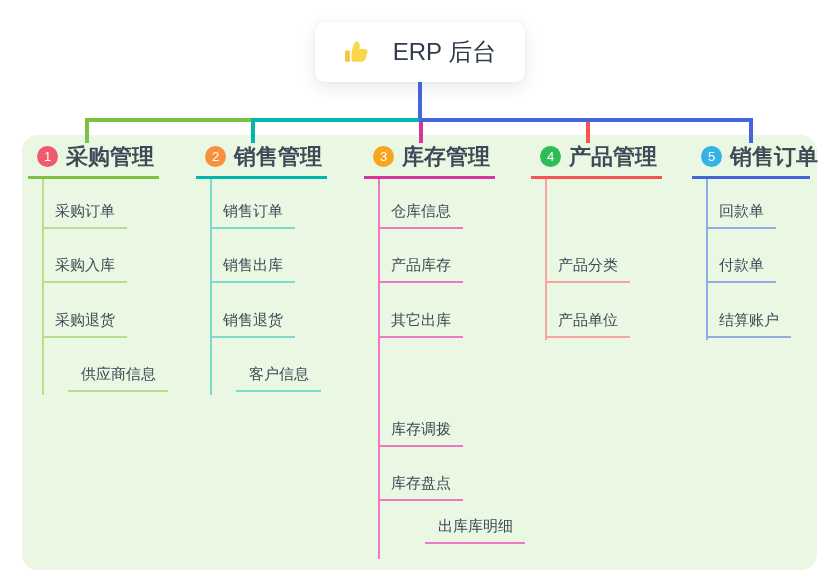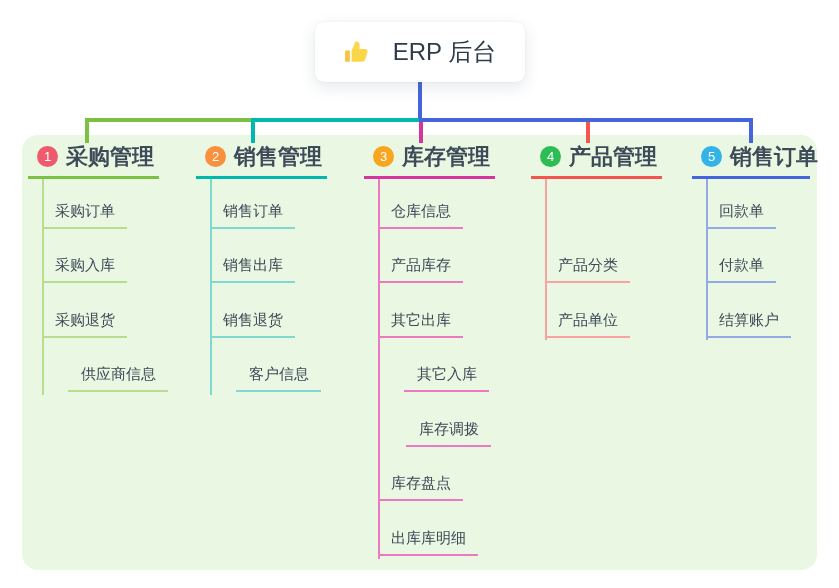--- a/index.html
+++ b/index.html
@@ -38,21 +38,21 @@
   .badge{width:21px;height:21px;border-radius:50%;background:var(--badge);color:#ffffff;
          font-size:13px;line-height:21px;text-align:center;flex:none;}
   .btext{font-size:22px;font-weight:700;color:#3d4a57;white-space:nowrap;}
   .vline{position:absolute;left:14px;top:36px;width:2px;background:var(--light);}
   .b1 .vline,.b2 .vline{height:216px;}
   .b3 .vline{height:380px;}
   .b4 .vline,.b5 .vline{height:161px;}
   .child{position:absolute;left:14px;white-space:nowrap;font-size:15px;line-height:19px;
          color:#3d4a57;padding:0 12px 7px 13px;border-bottom:2px solid var(--light);}
   .r0{top:58px;}.r1{top:112px;}.r2{top:167px;}.r3{top:221px;margin-left:26px;}
-  .r4{top:276px;margin-left:28px;}.r5{top:330px;}.r6{top:385px;}
+  .r4{top:276px;}.r5{top:330px;}.r6{top:373px;margin-left:47px;}
 </style>
 </head>
 <body>
 
 <div class="stage">
 
   <div class="panel" style="background: rgb(233, 247, 227);"></div>
 
   <div class="root-drop" style="background: rgb(68, 101, 219);"></div>
   <div class="seg seg-1" style="background: rgb(125, 193, 66);"></div>
@@ -98,21 +98,20 @@
 
   <div class="branch b3" style="--main: #d5359f; --light: #ee79c3; --badge: #f8a61f;">
     <div class="btitle">
       <span class="badge">3</span>
       <span class="btext">库存管理</span>
     </div>
     <div class="vline"></div>
     <div class="child r0">仓库信息</div>
     <div class="child r1">产品库存</div>
     <div class="child r2">其它出库</div>
-    <div class="child r3">其它入库</div>
     <div class="child r4">库存调拨</div>
     <div class="child r5">库存盘点</div>
     <div class="child r6">出库库明细</div>
   </div>
 
   <div class="branch b4" style="--main: #f6544f; --light: #f9a3a0; --badge: #2ebd55;">
     <div class="btitle">
       <span class="badge">4</span>
       <span class="btext">产品管理</span>
     </div>

